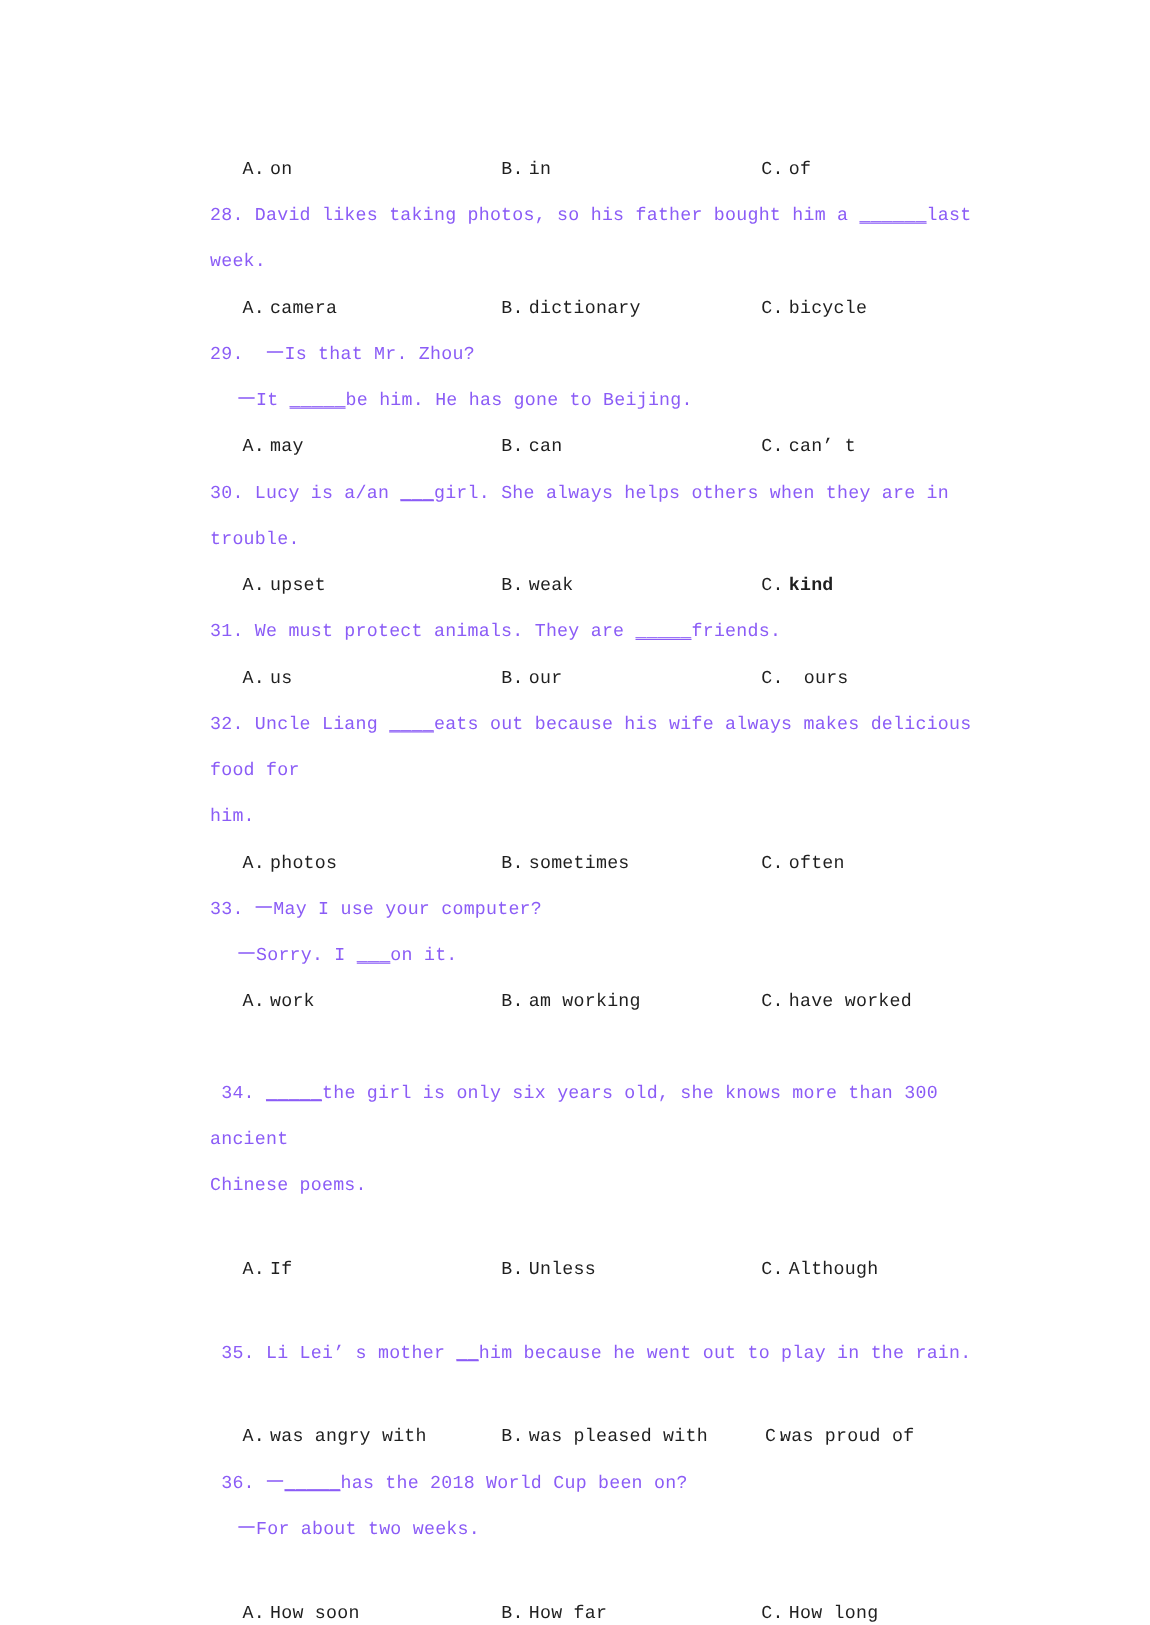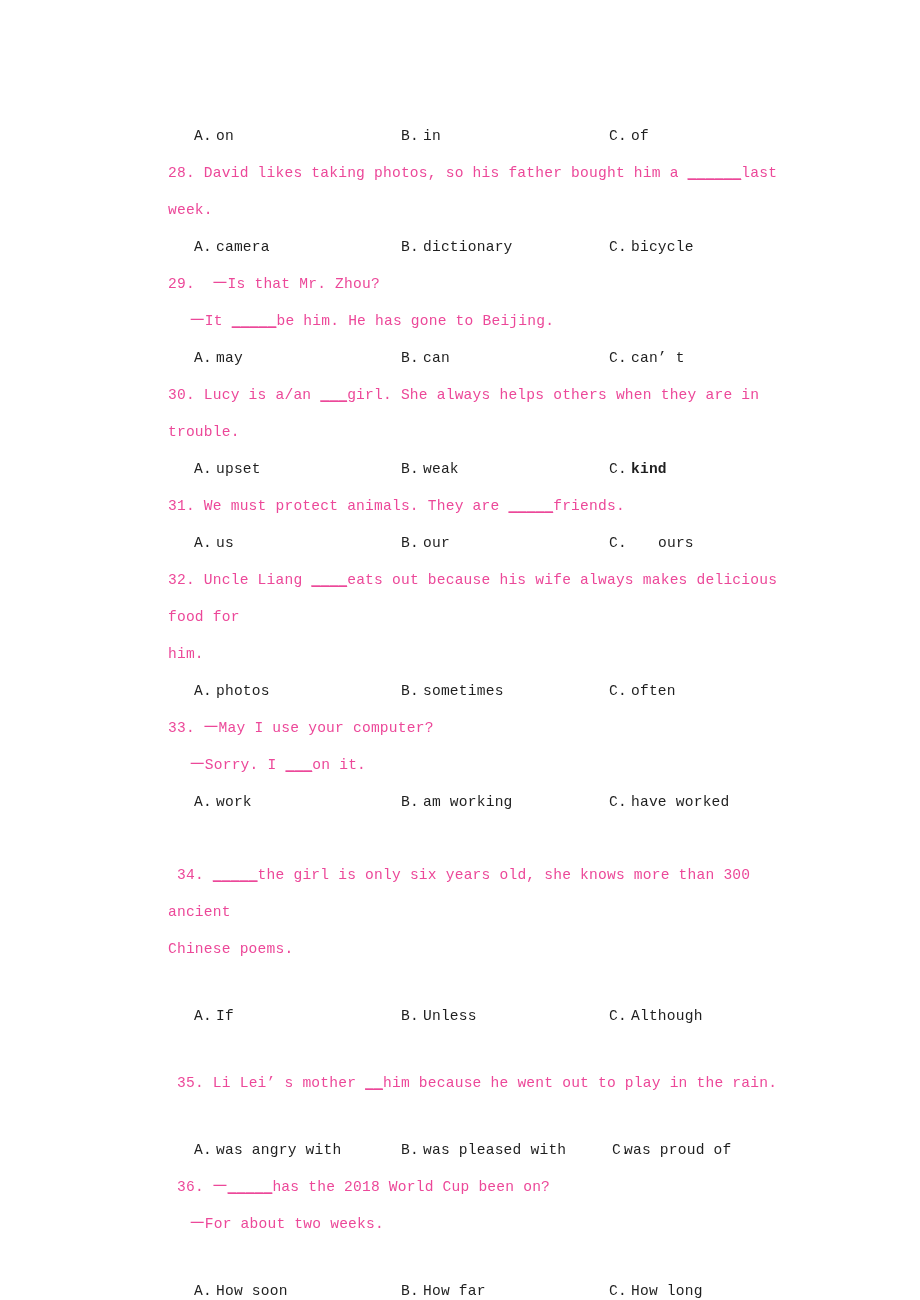--- a/index.html
+++ b/index.html
@@ -24,21 +24,21 @@
     position: absolute;
     left: 168px;
     top: 118px;
     width: 620px;
   }
   .line {
     font-size: 14.6px;
     line-height: 37px;
     white-space: pre-wrap;
     letter-spacing: 0.2px;
-    color: #ec4899;
+    color: #8b5cf6;
   }
   .q-line {
     text-indent: 0;
   }
   .q-cont {
     text-indent: 0;
   }
   .dialog-line {
     padding-left: 22px;
   }
@@ -117,21 +117,21 @@
       <span class="opt opt-c" style="left:463px;font-weight:bold;">kind</span>
     </div>
 
     <div class="line q-line"><span>31. We must protect animals. They are </span><span class="blank">_____</span><span>friends.</span></div>
     <div class="opts">
       <span class="opt opt-a">A.</span>
       <span class="opt opt-a" style="left:48px;">us</span>
       <span class="opt opt-b">B.</span>
       <span class="opt opt-b" style="left:255px;">our</span>
       <span class="opt opt-c">C.</span>
-      <span class="opt opt-c" style="left:490px;">ours</span>
+      <span class="opt opt-c" style="left:475px;">ours</span>
     </div>
 
     <div class="line q-line"><span>32. Uncle Liang </span><span class="blank">____</span><span>eats out because his wife always makes delicious food for</span></div>
     <div class="line q-cont">him.</div>
     <div class="opts">
       <span class="opt opt-a">A.</span>
       <span class="opt opt-a" style="left:48px;">photos</span>
       <span class="opt opt-b">B.</span>
       <span class="opt opt-b" style="left:255px;">sometimes</span>
       <span class="opt opt-c">C.</span>

